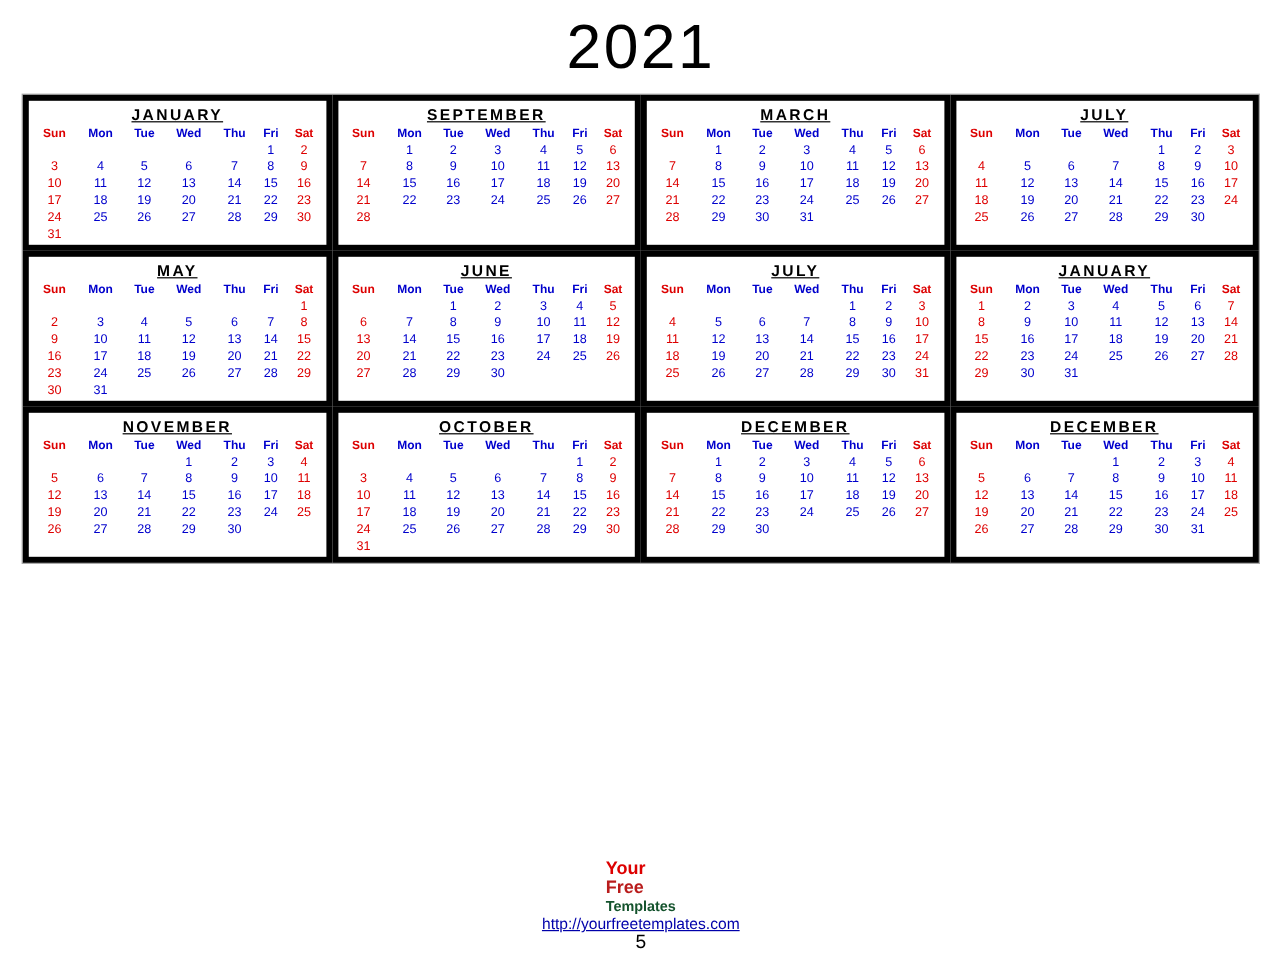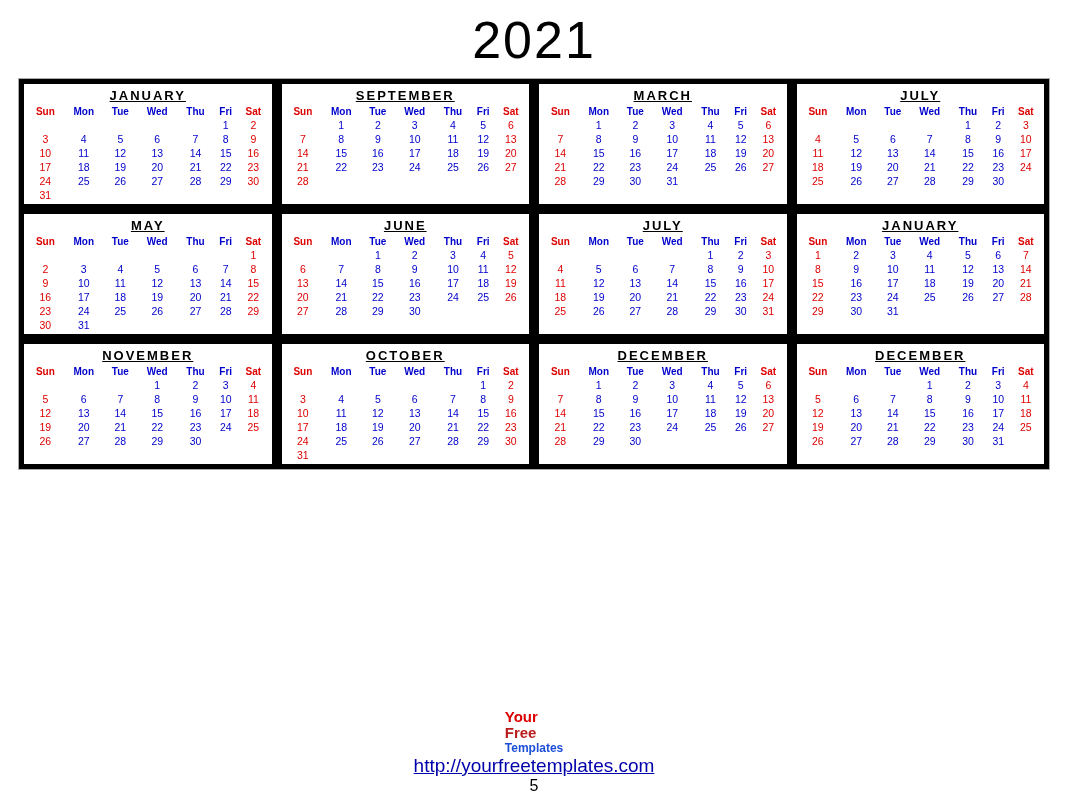--- a/index.html
+++ b/index.html
@@ -67,22 +67,22 @@
       padding: 0 10px;
       flex-direction: column;
     }
     .logo {
       display: flex;
       flex-direction: column;
       line-height: 1.1;
     }
     .logo-your { color: #d00; font-weight: bold; font-size: 15px; }
     .logo-free { color: #b91c1c; font-weight: bold; font-size: 15px; }
-    .logo-templates { color: #1d4ed8; font-weight: bold; font-size: 12px; }
-    .footer-url { color: #00a; font-size: 19px; text-decoration: underline; }
+    .logo-templates { color: #14532d; font-weight: bold; font-size: 12px; }
+    .footer-url { color: #00a; font-size: 13px; text-decoration: underline; }
     .footer-page { font-size: 16px; color: #000; }
   </style>
 </head>
 <body>
 
 <div class="year-title">2021</div>
 
 <div class="calendar-grid-outer" id="cal-grid">
     <div class="month-cell">
       <div class="month-name">JANUARY</div>

